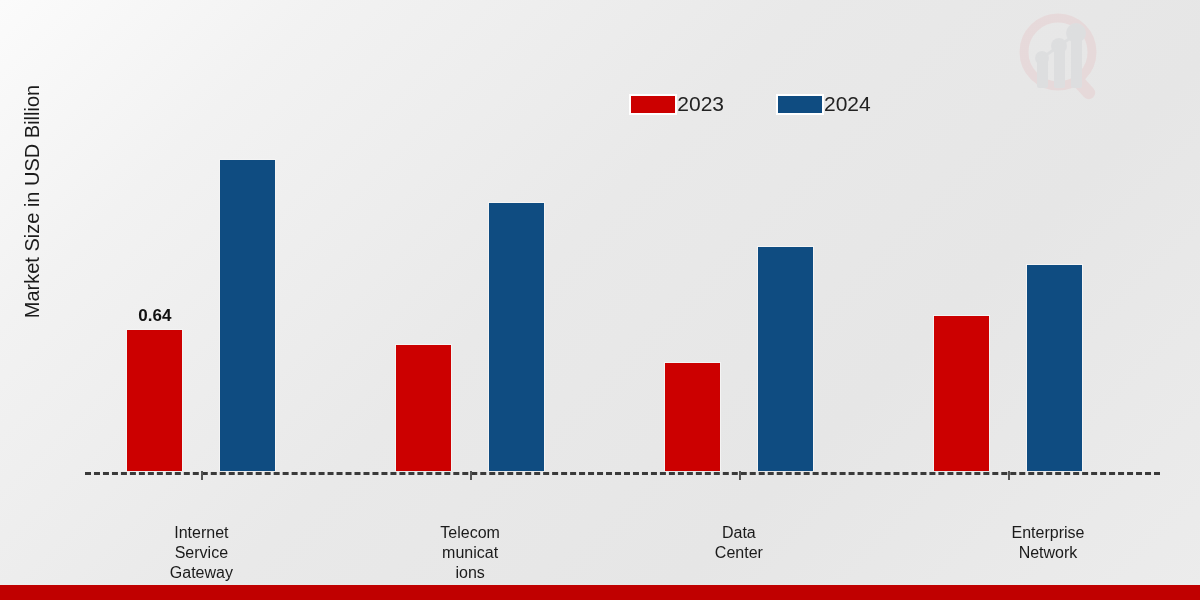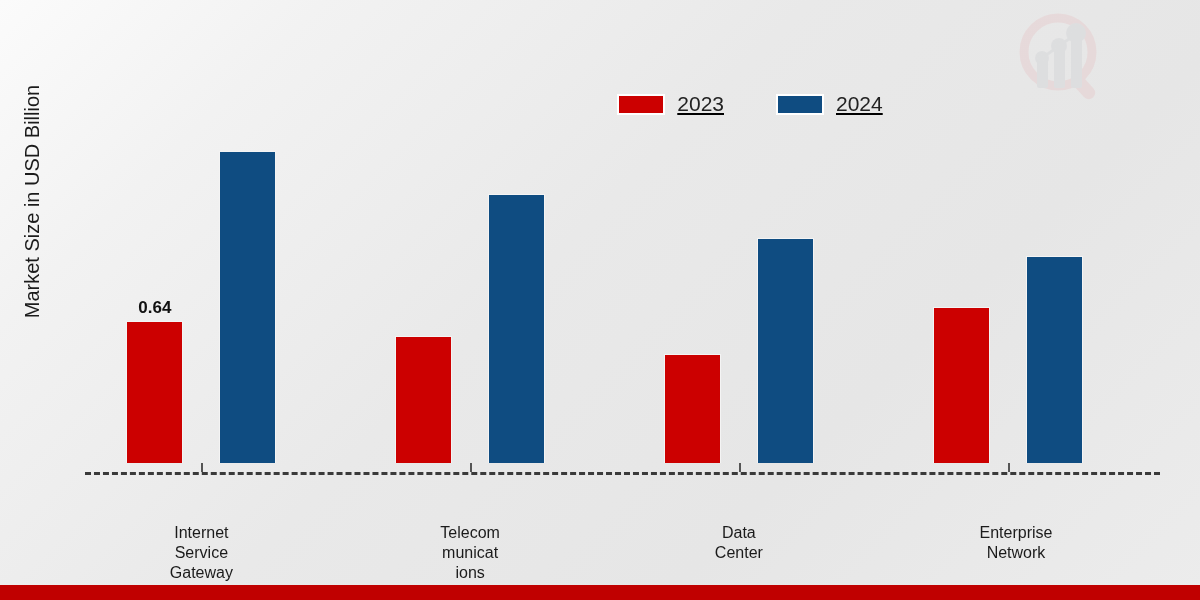--- a/index.html
+++ b/index.html
@@ -54,22 +54,20 @@
     top: 92px;
     display: flex;
     justify-content: center;
     align-items: center;
     gap: 52px;
     padding-left: 300px;
   }
   .legend-item {
     display: flex;
     align-items: center;
-    gap: 12px;
-    text-decoration: underline;
   }
   .legend-swatch {
     width: 44px;
     height: 17px;
     border: 2px solid #ffffff;
     box-sizing: content-box;
   }
   .legend-label {
     font-size: 21px;
     color: #222222;
@@ -100,21 +98,21 @@
   #axis-line {
     position: absolute;
     left: 0;
     bottom: 0;
     width: 100%;
     height: 0;
     border-top: 3px dashed #3a3a3a;
   }
   .bar-group {
     position: absolute;
-    bottom: 12px;
+    bottom: 4px;
     height: 100%;
     display: flex;
     align-items: flex-end;
     justify-content: center;
     gap: 36px;
   }
   .bar {
     position: relative;
     width: 57px;
     border: 1px solid #f4f4f4;
@@ -239,21 +237,21 @@
       </div>
       <div class="cat-label" style="left: 653.875px;">
         <div>Data</div>
         <div>Center</div>
       </div>
       <div class="cat-label" style="left: 385.125px;">
         <div>Telecom</div>
         <div>municat</div>
         <div>ions</div>
       </div>
-      <div class="cat-label" style="left: 931px;">
+      <div class="cat-label" style="left: 963px;">
         <div>Enterprise</div>
         <div>Network</div>
       </div>
     </div>
 
   <div id="footer-bar"></div>
 
 </div>
 
 </body></html>

